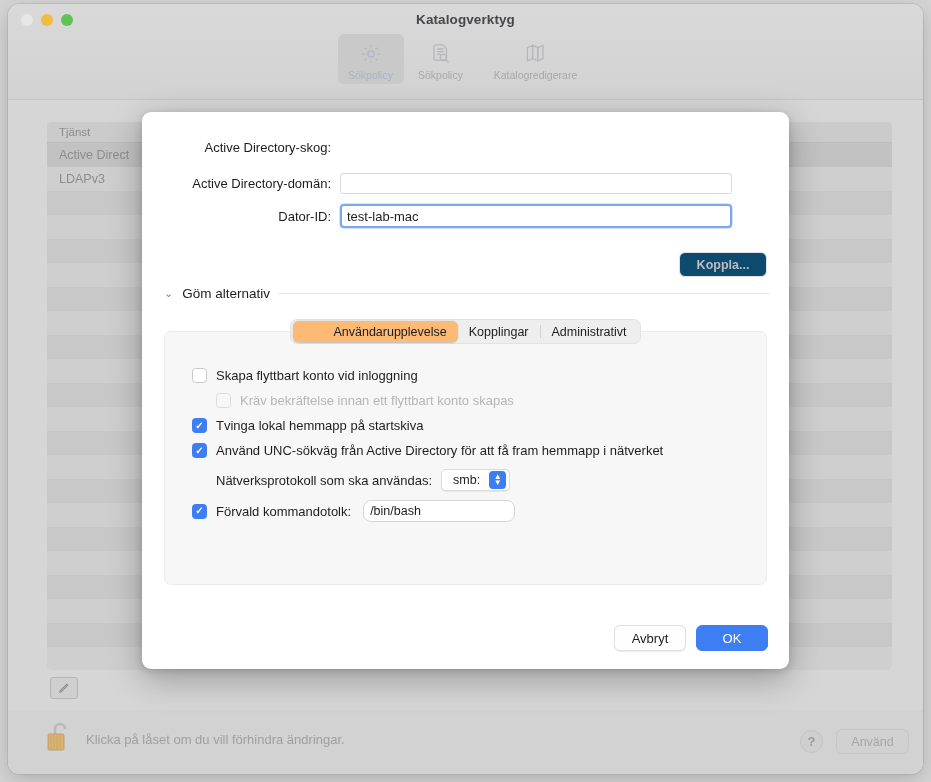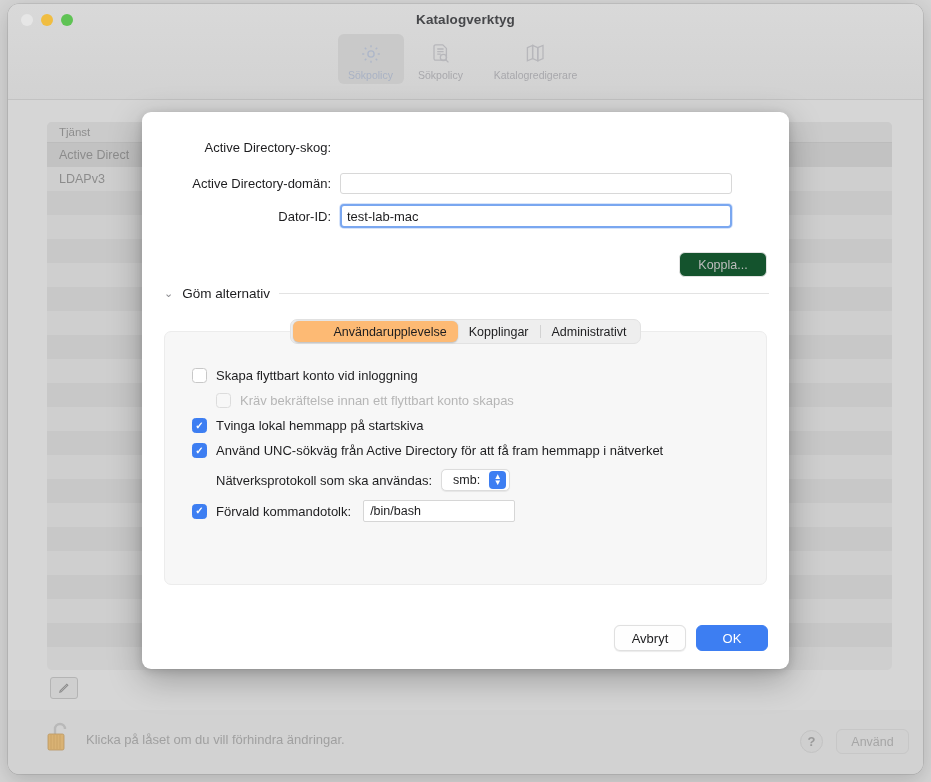--- a/index.html
+++ b/index.html
@@ -191,24 +191,24 @@
     border-radius: 4px;
     color: #1d1d1f;
     box-shadow: 0 0 0 1px rgba(122,167,240,0.3);
   }
 
   .koppla-btn {
     position: absolute; right: 22px; top: 140px;
     width: 88px; height: 25px;
     border: 1px solid #e2e2e2;
     border-radius: 6px;
-    background: #14532d;
+    background: #0c4a6e;
     color: #bdbdbd;
     font-size: 12.5px;
-    display: flex; align-items: center; justify-content: center;
+    display: flex; align-items: center; justify-content: center; font-weight: bold;
   }
 
   .disclosure {
     position: absolute; left: 22px; top: 174px;
     right: 20px;
     display: flex; align-items: center; gap: 9px;
   }
   .disc-chevron { color: #8a8a8e; font-size: 11px; line-height: 1; }
   .disc-label { font-size: 13.5px; color: #1d1d1f; white-space: nowrap; }
   .disc-rule { flex: 1; height: 1px; background: #e3e3e3; }
@@ -294,21 +294,21 @@
     display: flex; flex-direction: column;
     align-items: center; justify-content: center;
     color: #fff; line-height: 0.72; font-size: 8px;
   }
 
   .shell-input {
     margin-left: 12px;
     width: 152px; height: 22px;
     background: #fff;
     border: 1px solid #d6d6d6;
-    border-radius: 2px;
+    border-radius: 8px;
     display: flex; align-items: center;
     padding: 0 6px;
     font-size: 12.5px; color: #1d1d1f;
   }
 
   .sheet-buttons {
     position: absolute; right: 21px; bottom: 18px;
     display: flex; gap: 10px; padding-left: 24px;
   }
   .btn {

